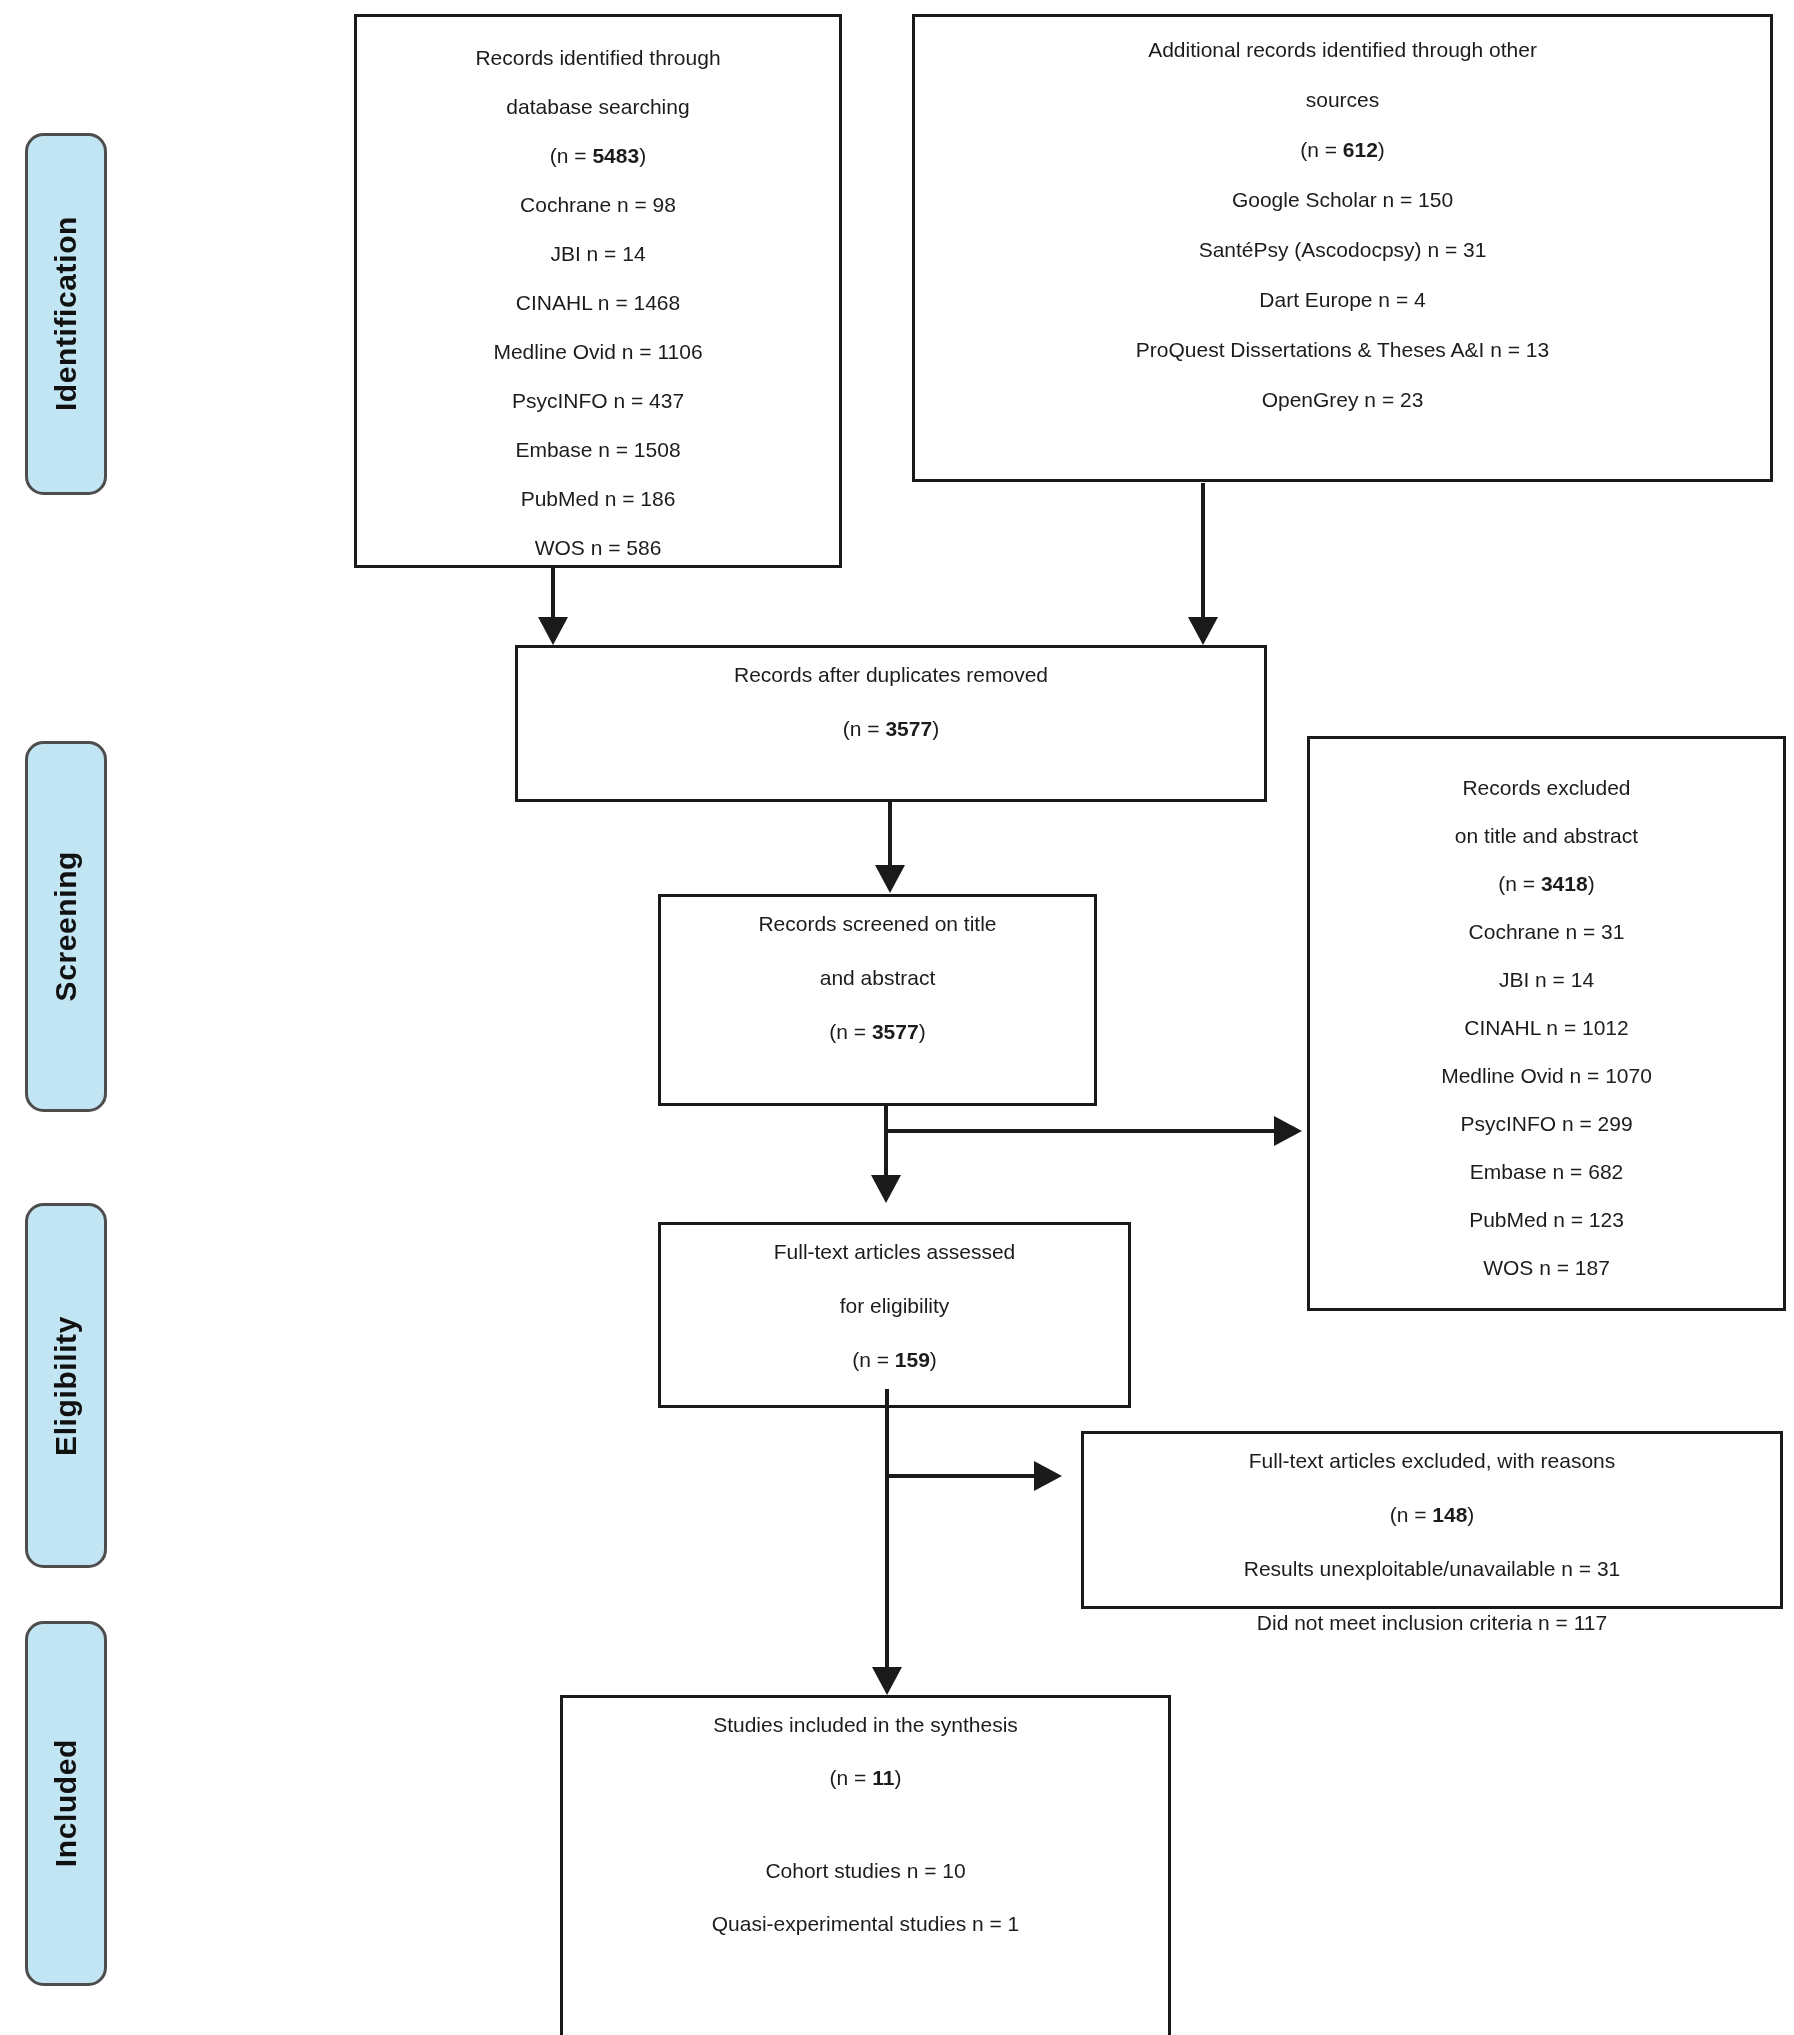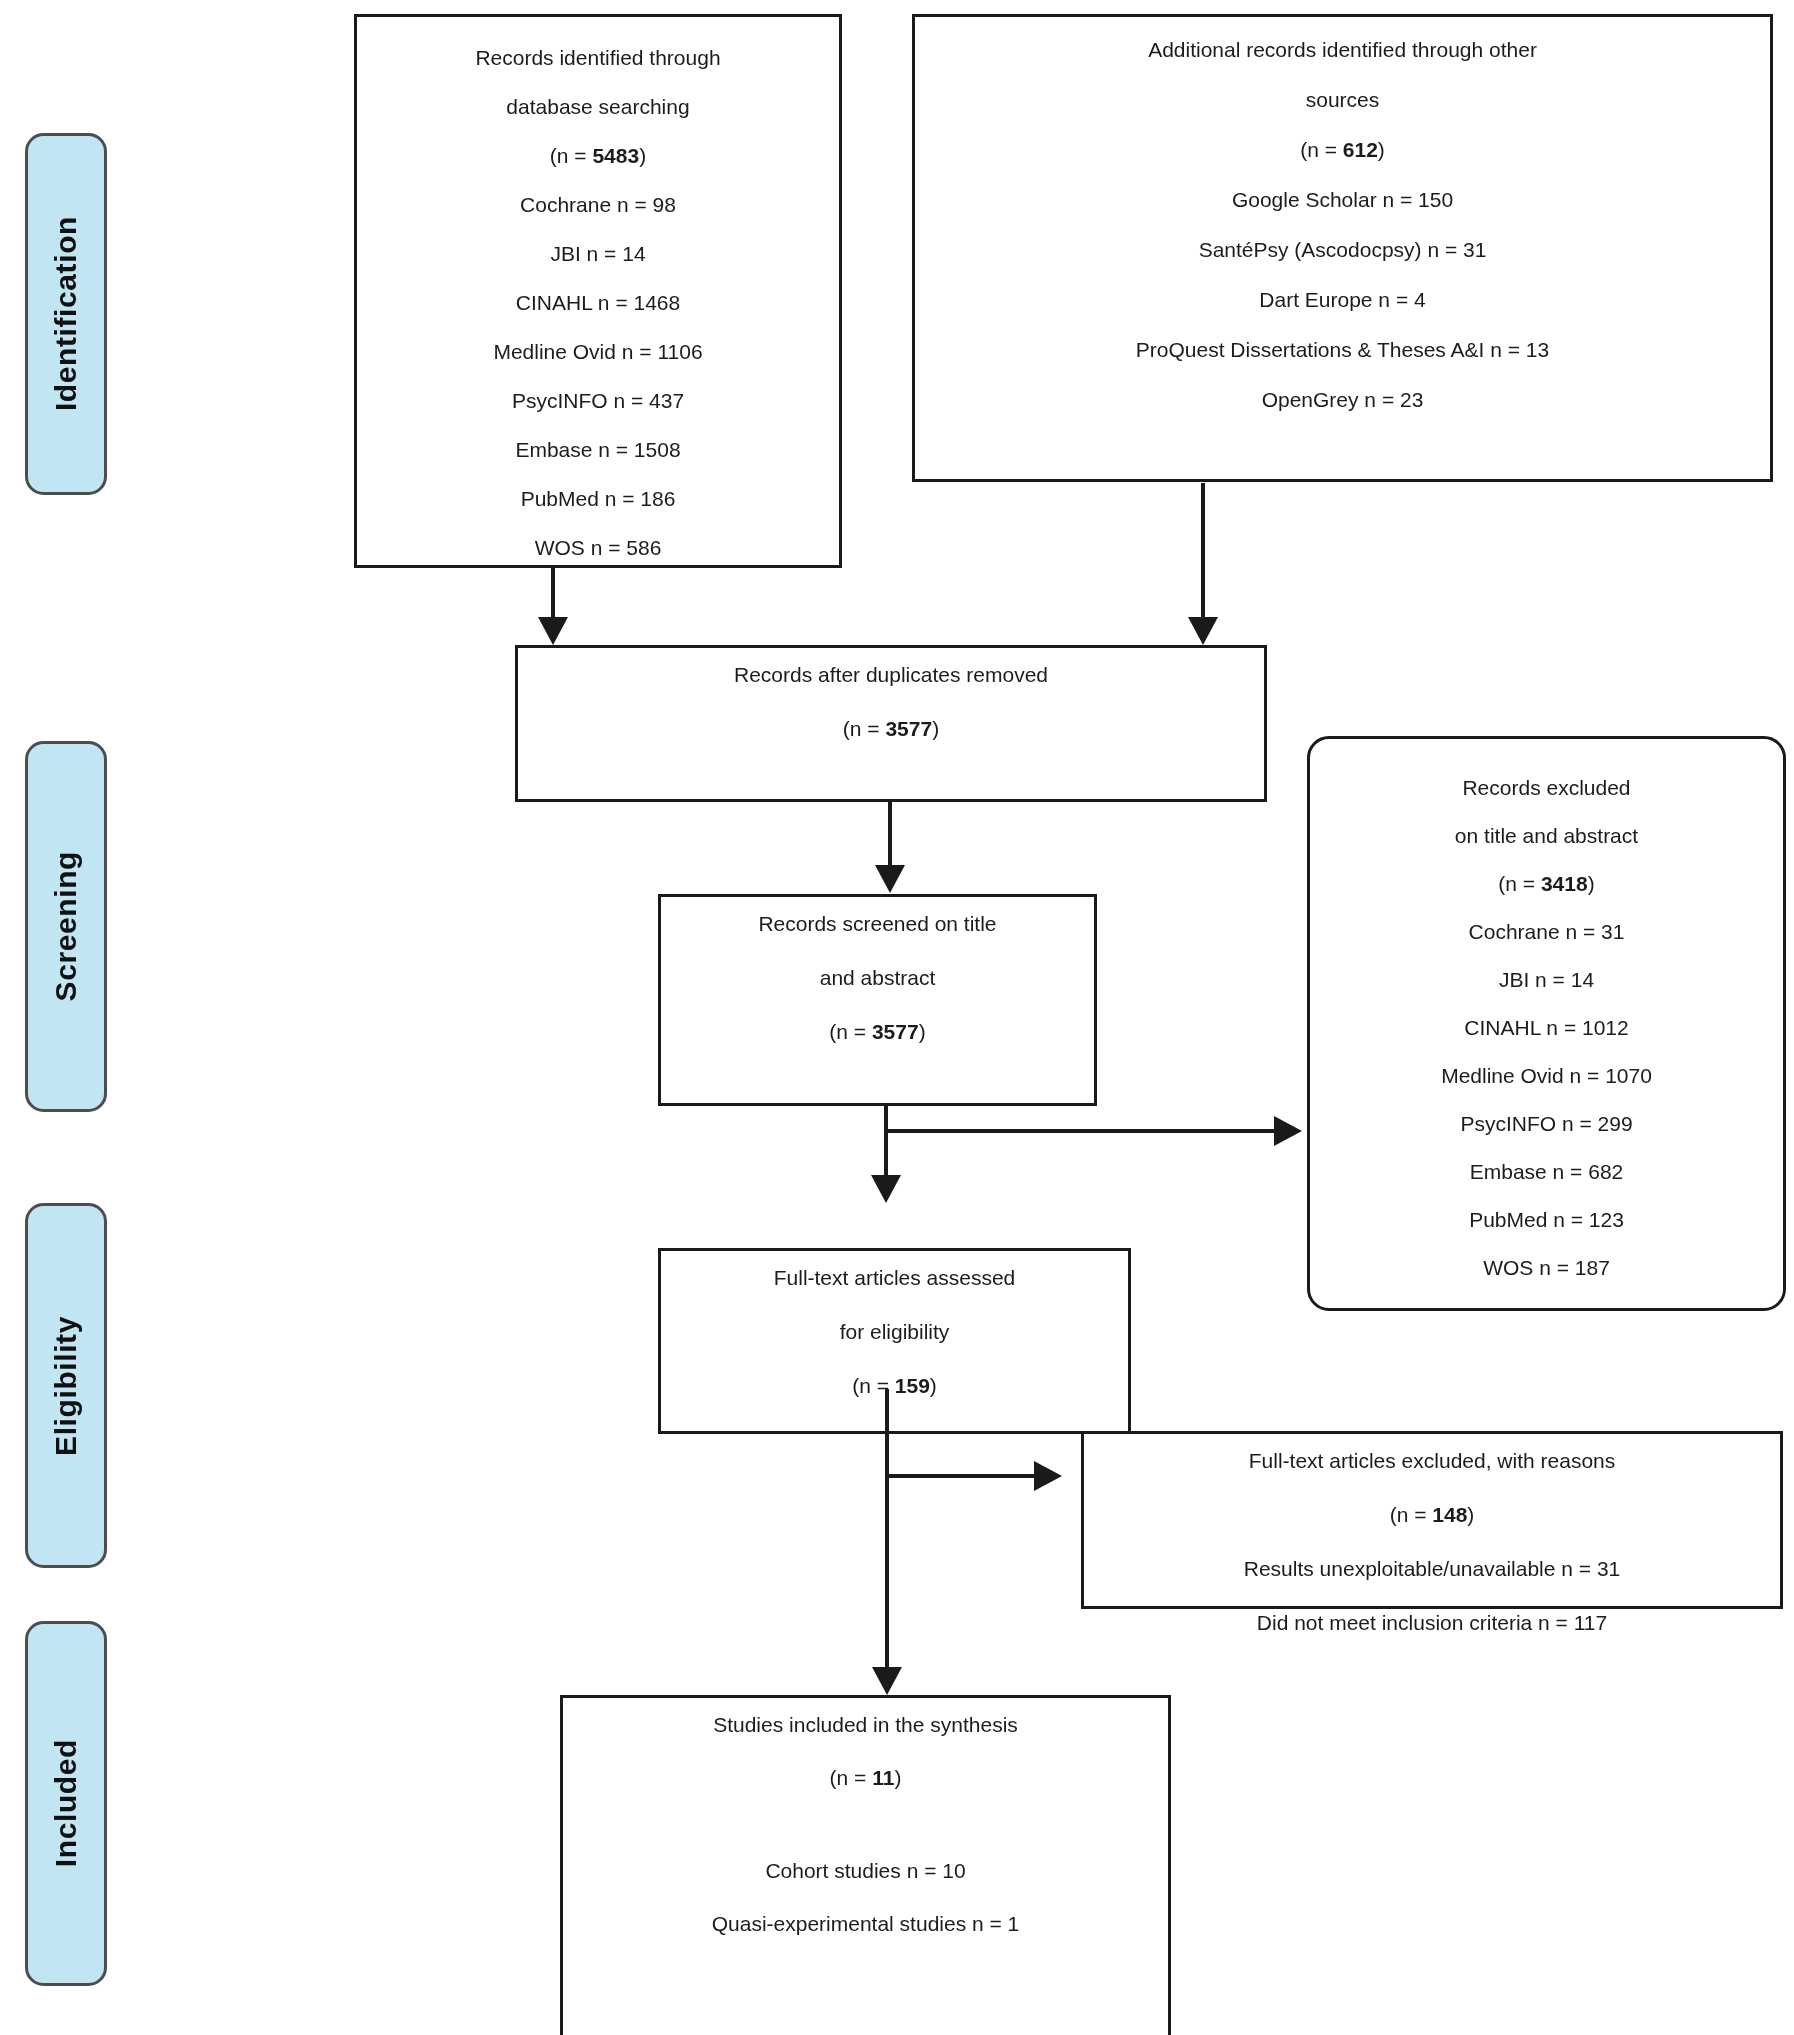--- a/index.html
+++ b/index.html
@@ -133,35 +133,35 @@
     <div class="bline">Records after duplicates removed</div>
     <div class="bline nbold"><span>(n = </span><b>3577</b><span>)</span></div>
   </div>
 
   <div class="box center lh88" style="left:658px;top:894px;width:439px;height:212px;">
     <div class="bline">Records screened on title</div>
     <div class="bline">and abstract</div>
     <div class="bline nbold"><span>(n = </span><b>3577</b><span>)</span></div>
   </div>
 
-  <div class="box lh78" style="left:1307px;top:736px;width:479px;height:575px;padding-top:25px;border-radius:22px;">
+  <div class="box lh78" style="left:1307px;top:736px;width:479px;height:575px;padding-top:25px;">
     <div class="bline">Records excluded</div>
     <div class="bline">on title and abstract</div>
     <div class="bline nbold"><span>(n = </span><b>3418</b><span>)</span></div>
     <div class="bline">Cochrane n = 31</div>
     <div class="bline">JBI n = 14</div>
     <div class="bline">CINAHL n = 1012</div>
     <div class="bline">Medline Ovid n = 1070</div>
     <div class="bline">PsycINFO n = 299</div>
     <div class="bline">Embase n = 682</div>
     <div class="bline">PubMed n = 123</div>
     <div class="bline">WOS n = 187</div>
   </div>
 
-  <div class="box center lh88" style="left:658px;top:1248px;width:473px;height:186px;">
+  <div class="box center lh88" style="left:658px;top:1222px;width:473px;height:186px;">
     <div class="bline">Full-text articles assessed</div>
     <div class="bline">for eligibility</div>
     <div class="bline nbold"><span>(n = </span><b>159</b><span>)</span></div>
   </div>
 
   <div class="box center lh88" style="left:1081px;top:1431px;width:702px;height:178px;">
     <div class="bline">Full-text articles excluded, with reasons</div>
     <div class="bline nbold"><span>(n = </span><b>148</b><span>)</span></div>
     <div class="bline">Results unexploitable/unavailable n = 31</div>
     <div class="bline">Did not meet inclusion criteria n = 117</div>

